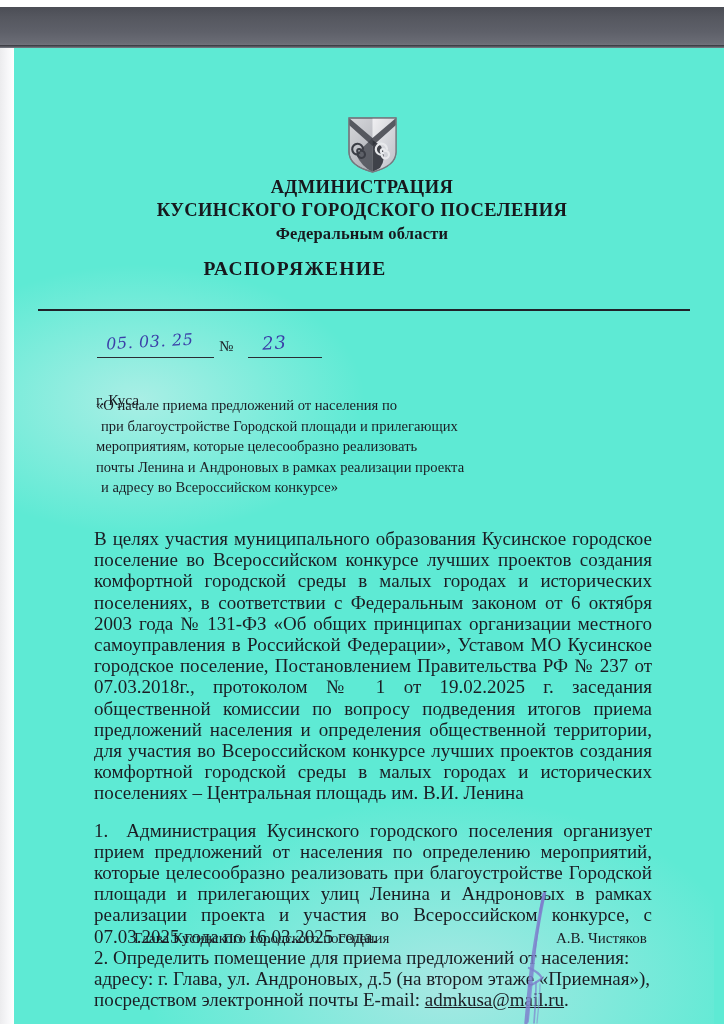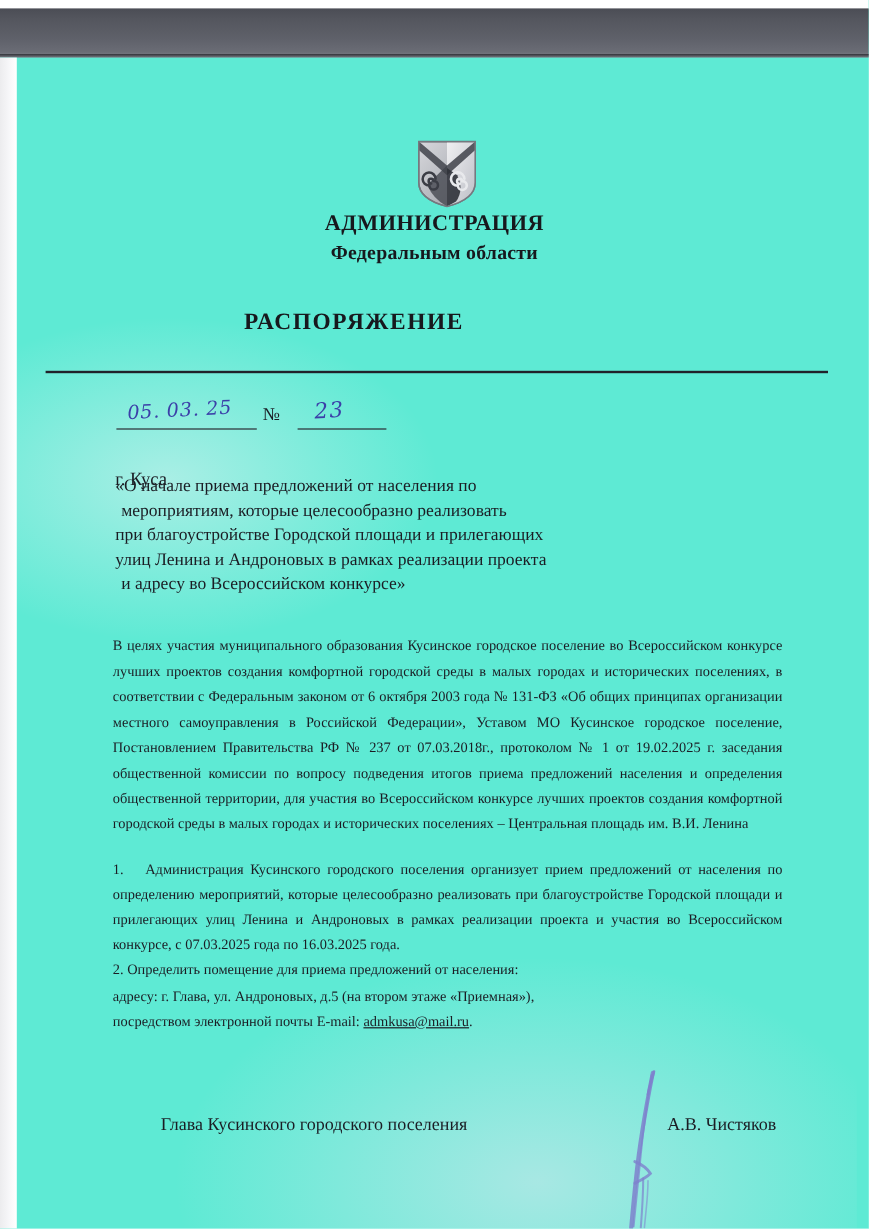--- a/index.html
+++ b/index.html
@@ -193,21 +193,21 @@
   .subject div { white-space: nowrap; }
   .subject div:nth-child(2),
   .subject div:nth-child(5) { padding-left: 5px; }
 
   
   .body {
     position: absolute;
     left: 94px;
     top: 528px;
     width: 558px;
-    font-size: 12px;
+    font-size: 19px;
     line-height: 21.2px;
     color: #1b1d24;
   }
   .body p {
     margin: 0 0 0 0;
     text-align: justify;
     text-justify: inter-word;
   }
   .p-intro { text-indent: 0; }
   .p-gap { height: 16px; }
@@ -273,43 +273,44 @@
       </g>
       <g fill="none" stroke="#e8e9ec" stroke-width="2.2" stroke-linecap="round">
         <path d="M40 33 a5.6 5.6 0 1 0 -5.4 5.8 a3.7 3.7 0 1 0 3.5 -3.9 a2.1 2.1 0 1 0 -2 2.3"></path>
       </g>
       <path d="M2 2 H49 V36 Q49 50 25.5 56 Q2 50 2 36 Z" fill="none" stroke="#76787f" stroke-width="1.3"></path>
     </svg>
   </div>
 
   <div class="header">
     <div class="line1">АДМИНИСТРАЦИЯ</div>
+    <div class="line2">КУСИНСКОГО ГОРОДСКОГО ПОСЕЛЕНИЯ</div>
     <div class="line3">Федеральным области</div>
   </div>
 
   <div class="doc-kind">РАСПОРЯЖЕНИЕ</div>
 
   <div class="rule"></div>
 
   <div class="datenum">
     <div class="blank-date">
       <span class="hand hand-date">05. 03. 25</span>
     </div>
     <span class="no-label">№</span>
     <div class="blank-num">
       <span class="hand hand-num">23</span>
     </div>
   </div>
   <div class="city">г. Куса</div>
 
   <div class="subject">
     <div>«О начале приема предложений от населения по</div>
+    <div>при благоустройстве Городской площади и прилегающих</div>
     <div>мероприятиям, которые целесообразно реализовать</div>
-    <div>при благоустройстве Городской площади и прилегающих</div>
-    <div>улиц Ленина и Андроновых в рамках реализации проекта</div>
+    <div>почты Ленина и Андроновых в рамках реализации проекта</div>
     <div>и адресу во Всероссийском конкурсе»</div>
   </div>
 
   <div class="body">
     <p class="p-intro">В целях участия муниципального образования Кусинское городское поселение во Всероссийском конкурсе лучших проектов создания комфортной городской среды в малых городах и исторических поселениях, в соответствии с Федеральным законом от 6 октября 2003 года № 131-ФЗ «Об общих принципах организации местного самоуправления в Российской Федерации», Уставом МО Кусинское городское поселение, Постановлением Правительства РФ № 237 от 07.03.2018г., протоколом № 1 от 19.02.2025 г. заседания общественной комиссии по вопросу подведения итогов приема предложений населения и определения общественной территории, для участия во Всероссийском конкурсе лучших проектов создания комфортной городской среды в малых городах и исторических поселениях – Центральная площадь им. В.И. Ленина</p>
     <div class="p-gap"></div>
     <p class="p-item1"><span class="num-lead">1.</span><span>Администрация Кусинского городского поселения организует прием предложений от населения по определению мероприятий, которые целесообразно реализовать при благоустройстве Городской площади и прилегающих улиц Ленина и Андроновых в рамках реализации проекта и участия во Всероссийском конкурсе, с 07.03.2025 года по 16.03.2025 года.</span></p>
     <p class="p-item2">2.  Определить помещение для приема предложений от населения:</p>
     <p class="p-item2">адресу: г. Глава, ул. Андроновых, д.5 (на втором этаже «Приемная»),</p>
     <p class="nowrap-last"><span>посредством электронной почты E-mail: </span><span class="mail-link">admkusa@mail.ru</span><span>.</span></p>

